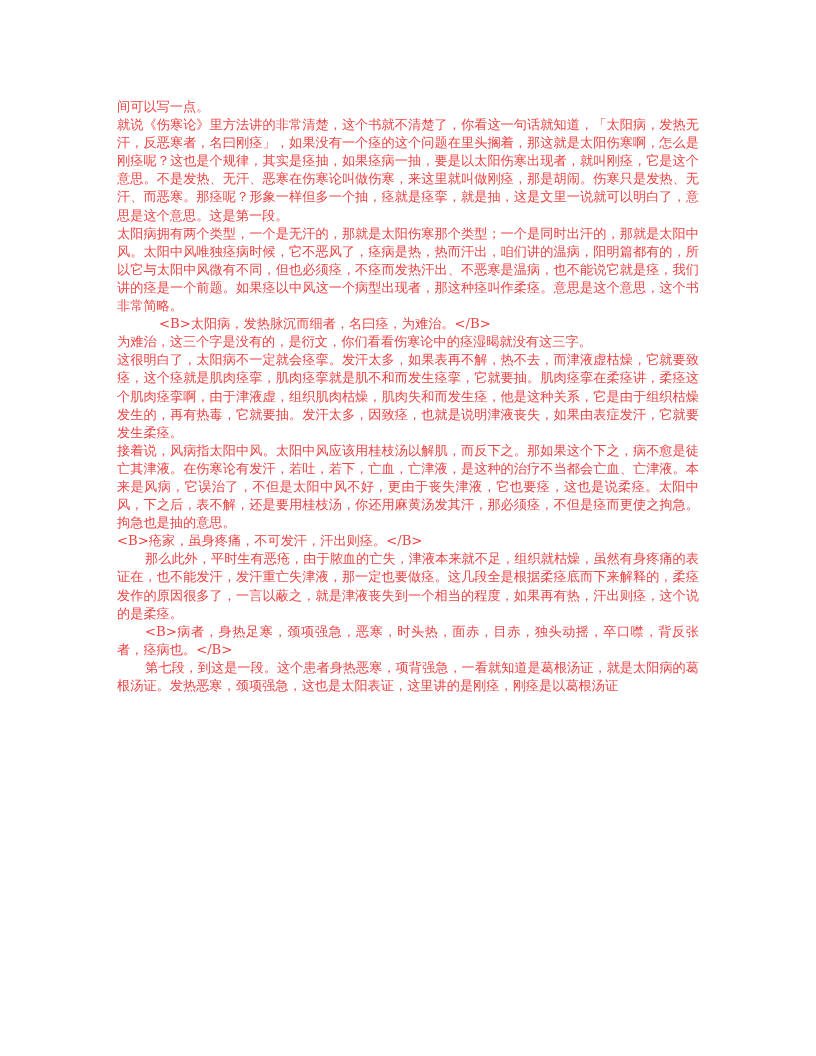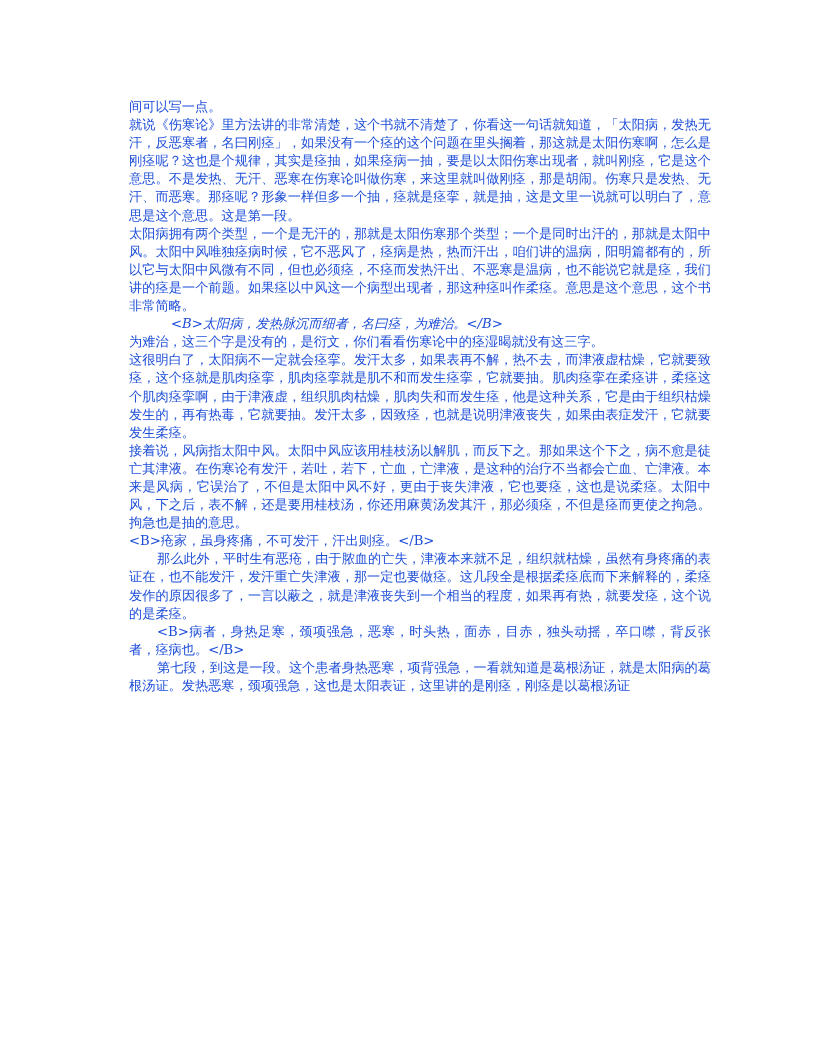--- a/index.html
+++ b/index.html
@@ -1,41 +1,41 @@
 <!DOCTYPE html>
 <html><head>
 <meta charset="utf-8">
 <style>
   html, body { margin: 0; padding: 0; background: #ffffff; }
   body { width: 816px; height: 1056px; position: relative; overflow: hidden; }
   .page {
     position: absolute;
-    left: 129px;
+    left: 117px;
     top: 98px;
     width: 582px;
     font-family: "DejaVu Serif", "Liberation Serif", serif;
     font-size: 13.2px;
     line-height: 18.1px;
-    color: #1d4ed8;
+    color: #ef4444;
     text-align: justify;
     text-justify: inter-character;
   }
   .p { margin: 0; padding: 0; }
   .indent2 { text-indent: 28px; }
-  .indent3 { text-indent: 42px; font-style: italic; }
+  .indent3 { text-indent: 42px; }
   .noindent { text-indent: 0; }
 </style>
 </head>
 <body>
 
 <div class="page">
   <p class="p noindent">间可以写一点。</p>
   <p class="p noindent">就说《伤寒论》里方法讲的非常清楚，这个书就不清楚了，你看这一句话就知道，「太阳病，发热无汗，反恶寒者，名曰刚痉」，如果没有一个痉的这个问题在里头搁着，那这就是太阳伤寒啊，怎么是刚痉呢？这也是个规律，其实是痉抽，如果痉病一抽，要是以太阳伤寒出现者，就叫刚痉，它是这个意思。不是发热、无汗、恶寒在伤寒论叫做伤寒，来这里就叫做刚痉，那是胡闹。伤寒只是发热、无汗、而恶寒。那痉呢？形象一样但多一个抽，痉就是痉挛，就是抽，这是文里一说就可以明白了，意思是这个意思。这是第一段。</p>
   <p class="p noindent">太阳病拥有两个类型，一个是无汗的，那就是太阳伤寒那个类型；一个是同时出汗的，那就是太阳中风。太阳中风唯独痉病时候，它不恶风了，痉病是热，热而汗出，咱们讲的温病，阳明篇都有的，所以它与太阳中风微有不同，但也必须痉，不痉而发热汗出、不恶寒是温病，也不能说它就是痉，我们讲的痉是一个前题。如果痉以中风这一个病型出现者，那这种痉叫作柔痉。意思是这个意思，这个书非常简略。</p>
   <p class="p indent3">&lt;B&gt;太阳病，发热脉沉而细者，名曰痉，为难治。&lt;/B&gt;</p>
   <p class="p noindent">为难治，这三个字是没有的，是衍文，你们看看伤寒论中的痉湿暍就没有这三字。</p>
   <p class="p noindent">这很明白了，太阳病不一定就会痉挛。发汗太多，如果表再不解，热不去，而津液虚枯燥，它就要致痉，这个痉就是肌肉痉挛，肌肉痉挛就是肌不和而发生痉挛，它就要抽。肌肉痉挛在柔痉讲，柔痉这个肌肉痉挛啊，由于津液虚，组织肌肉枯燥，肌肉失和而发生痉，他是这种关系，它是由于组织枯燥发生的，再有热毒，它就要抽。发汗太多，因致痉，也就是说明津液丧失，如果由表症发汗，它就要发生柔痉。</p>
   <p class="p noindent">接着说，风病指太阳中风。太阳中风应该用桂枝汤以解肌，而反下之。那如果这个下之，病不愈是徒亡其津液。在伤寒论有发汗，若吐，若下，亡血，亡津液，是这种的治疗不当都会亡血、亡津液。本来是风病，它误治了，不但是太阳中风不好，更由于丧失津液，它也要痉，这也是说柔痉。太阳中风，下之后，表不解，还是要用桂枝汤，你还用麻黄汤发其汗，那必须痉，不但是痉而更使之拘急。拘急也是抽的意思。</p>
   <p class="p noindent">&lt;B&gt;疮家，虽身疼痛，不可发汗，汗出则痉。&lt;/B&gt;</p>
-  <p class="p indent2">那么此外，平时生有恶疮，由于脓血的亡失，津液本来就不足，组织就枯燥，虽然有身疼痛的表证在，也不能发汗，发汗重亡失津液，那一定也要做痉。这几段全是根据柔痉底而下来解释的，柔痉发作的原因很多了，一言以蔽之，就是津液丧失到一个相当的程度，如果再有热，就要发痉，这个说的是柔痉。</p>
+  <p class="p indent2">那么此外，平时生有恶疮，由于脓血的亡失，津液本来就不足，组织就枯燥，虽然有身疼痛的表证在，也不能发汗，发汗重亡失津液，那一定也要做痉。这几段全是根据柔痉底而下来解释的，柔痉发作的原因很多了，一言以蔽之，就是津液丧失到一个相当的程度，如果再有热，汗出则痉，这个说的是柔痉。</p>
   <p class="p indent2">&lt;B&gt;病者，身热足寒，颈项强急，恶寒，时头热，面赤，目赤，独头动摇，卒口噤，背反张者，痉病也。&lt;/B&gt;</p>
   <p class="p indent2">第七段，到这是一段。这个患者身热恶寒，项背强急，一看就知道是葛根汤证，就是太阳病的葛根汤证。发热恶寒，颈项强急，这也是太阳表证，这里讲的是刚痉，刚痉是以葛根汤证</p>
 </div>
 
 </body></html>

